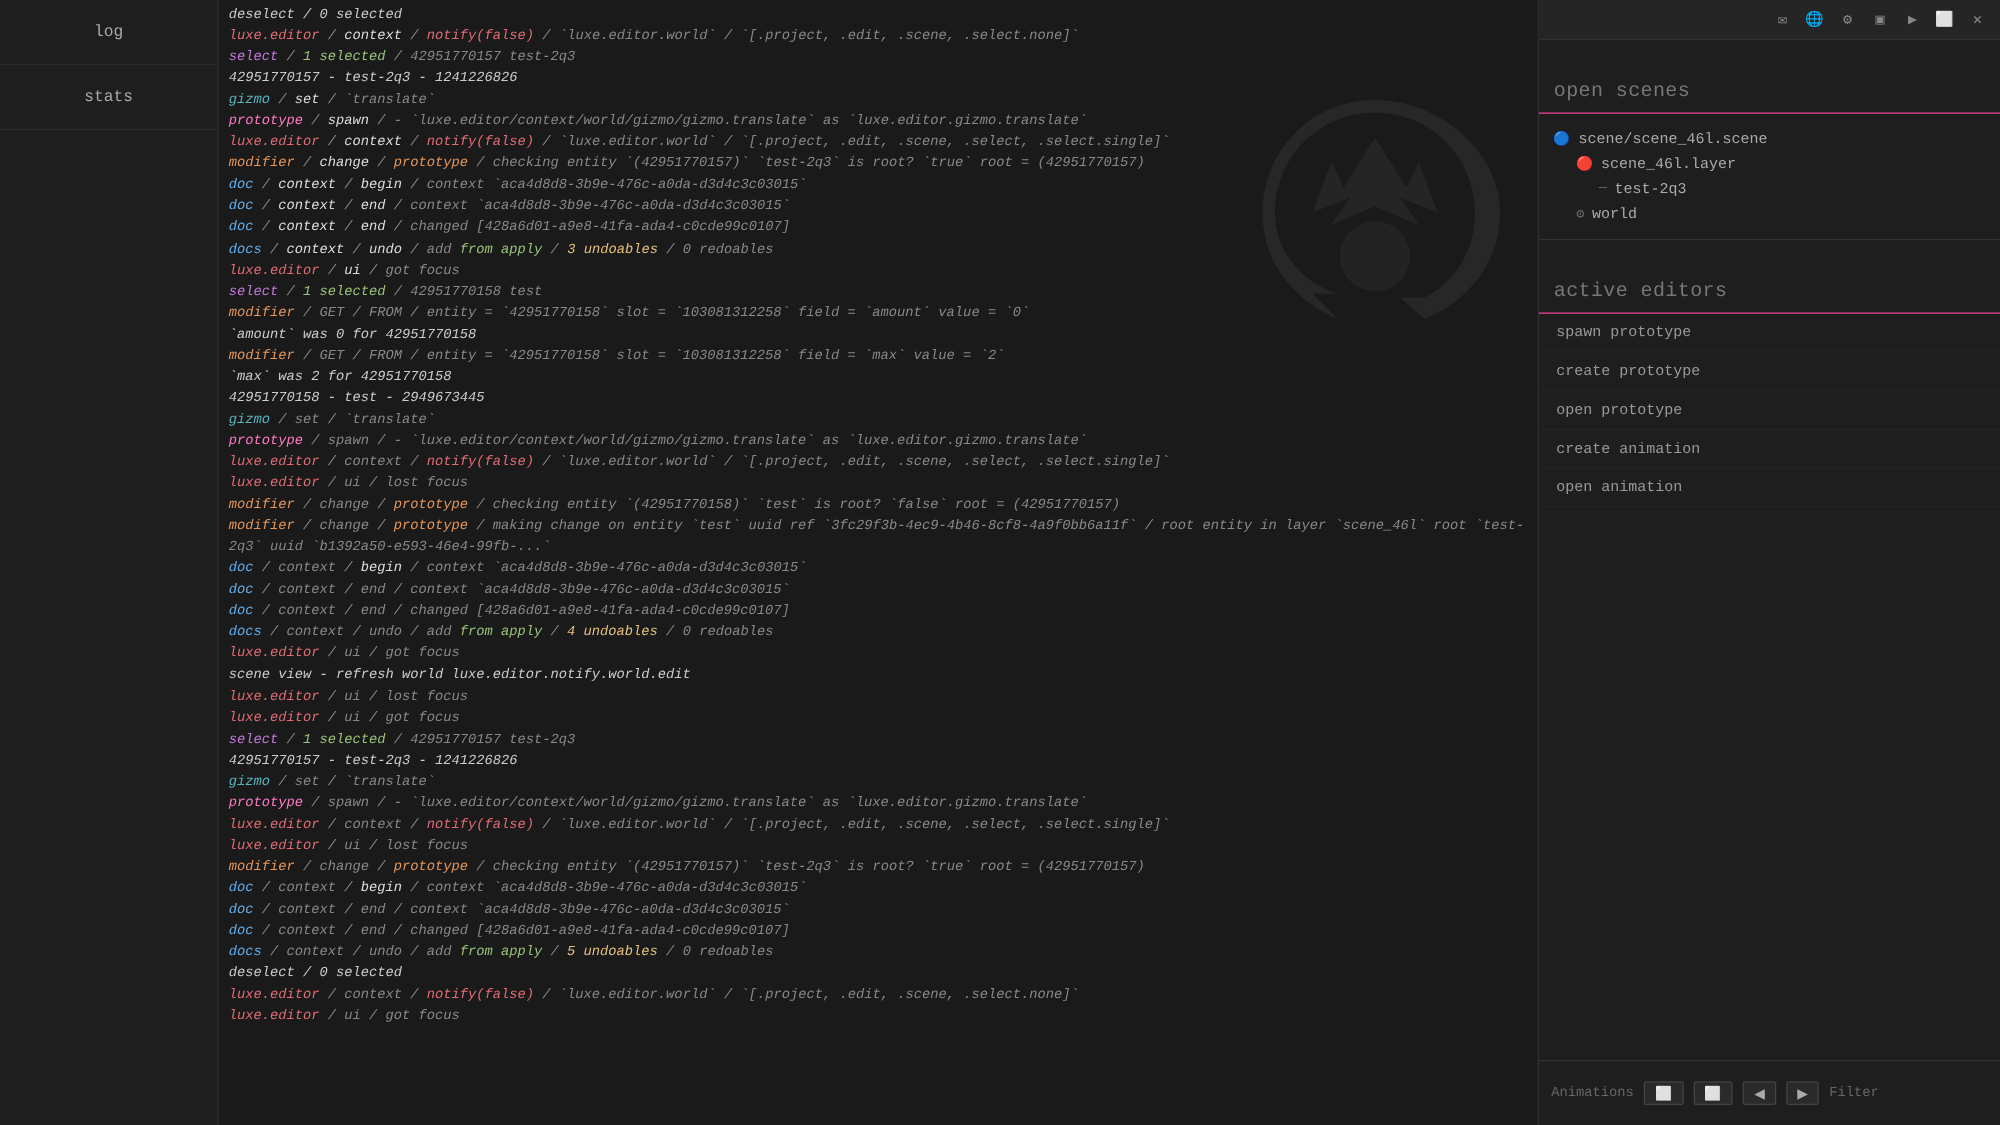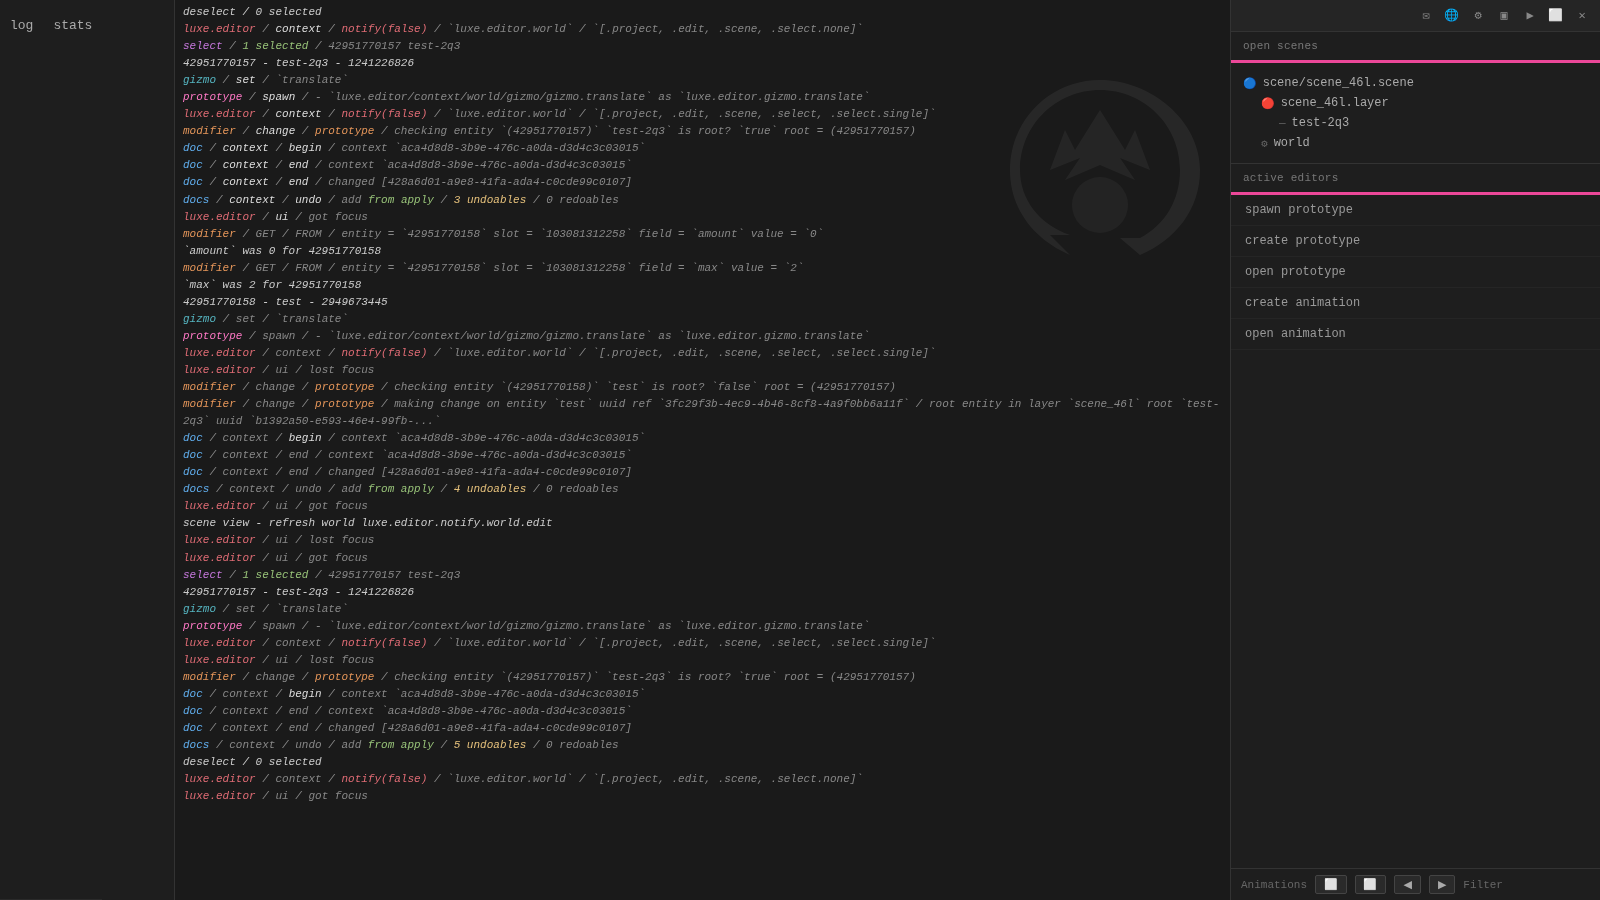--- a/index.html
+++ b/index.html
@@ -13,21 +13,21 @@
       overflow: hidden;
       display: flex;
     }
 
     
     .sidebar {
       width: 175px;
       background: #1e1e1e;
       border-right: 1px solid #333;
       display: flex;
-      flex-direction: row;
+      flex-direction: column;
       flex-shrink: 0;
     }
     .sidebar-item {
       padding: 18px 10px;
       text-align: center;
       font-size: 13px;
       color: #aaa;
       cursor: pointer;
       border-bottom: 1px solid #2a2a2a;
     }
@@ -109,41 +109,42 @@
       font-size: 12px;
     }
     .tree-item .icon { font-size: 11px; color: #666; }
     .tree-indent { padding-left: 18px; }
     .tree-indent2 { padding-left: 36px; }
 
     
     .section-header {
       padding: 8px 12px;
       color: #777;
-      font-size: 11px;
+      font-size: 16px;
       text-transform: lowercase;
       letter-spacing: 0.02em;
-      border-bottom: 3px solid #ec4899;
+      border-bottom: 1px solid #ec4899;
+      margin-top: 24px;
     }
 
     
     .action-btn {
       display: block;
       padding: 8px 14px;
       color: #999;
       font-size: 12px;
       cursor: pointer;
       border-bottom: 1px solid #252525;
     }
 
     
     .right-bottom {
       margin-top: auto;
       border-top: 1px solid #333;
-      padding: 6px 10px;
+      padding: 16px 10px;
       display: flex;
       align-items: center;
       gap: 8px;
       flex-wrap: wrap;
     }
     .bottom-label {
       color: #666;
       font-size: 11px;
     }
     .bottom-btn {
@@ -186,20 +187,21 @@
       <div class="log-line" style="color: rgb(204, 204, 204);">42951770157 - test-2q3 - 1241226826</div>
       <div class="log-line"><span style="color: rgb(86, 182, 194);">gizmo</span><span style="color: rgb(136, 136, 136);"> / </span><span style="color: rgb(221, 221, 221);">set</span><span style="color: rgb(136, 136, 136);"> / `translate`</span></div>
       <div class="log-line"><span style="color: rgb(255, 121, 198);">prototype</span><span style="color: rgb(136, 136, 136);"> / </span><span style="color: rgb(221, 221, 221);">spawn</span><span style="color: rgb(136, 136, 136);"> / - `luxe.editor/context/world/gizmo/gizmo.translate` as `luxe.editor.gizmo.translate`</span></div>
       <div class="log-line"><span style="color: rgb(224, 108, 117);">luxe.editor</span><span style="color: rgb(136, 136, 136);"> / </span><span style="color: rgb(221, 221, 221);">context</span><span style="color: rgb(136, 136, 136);"> / </span><span style="color: rgb(224, 108, 117);">notify(false)</span><span style="color: rgb(136, 136, 136);"> / `luxe.editor.world` / `[.project, .edit, .scene, .select, .select.single]`</span></div>
       <div class="log-line"><span style="color: rgb(229, 150, 90);">modifier</span><span style="color: rgb(136, 136, 136);"> / </span><span style="color: rgb(221, 221, 221);">change</span><span style="color: rgb(136, 136, 136);"> / </span><span style="color: rgb(229, 150, 90);">prototype</span><span style="color: rgb(136, 136, 136);"> / checking entity `(42951770157)` `test-2q3` is root? `true` root = (42951770157)</span></div>
       <div class="log-line"><span style="color: rgb(97, 175, 239);">doc</span><span style="color: rgb(136, 136, 136);"> / </span><span style="color: rgb(221, 221, 221);">context</span><span style="color: rgb(136, 136, 136);"> / </span><span style="color: rgb(221, 221, 221);">begin</span><span style="color: rgb(136, 136, 136);"> / context `aca4d8d8-3b9e-476c-a0da-d3d4c3c03015`</span></div>
       <div class="log-line"><span style="color: rgb(97, 175, 239);">doc</span><span style="color: rgb(136, 136, 136);"> / </span><span style="color: rgb(221, 221, 221);">context</span><span style="color: rgb(136, 136, 136);"> / </span><span style="color: rgb(221, 221, 221);">end</span><span style="color: rgb(136, 136, 136);"> / context `aca4d8d8-3b9e-476c-a0da-d3d4c3c03015`</span></div>
       <div class="log-line"><span style="color: rgb(97, 175, 239);">doc</span><span style="color: rgb(136, 136, 136);"> / </span><span style="color: rgb(221, 221, 221);">context</span><span style="color: rgb(136, 136, 136);"> / </span><span style="color: rgb(221, 221, 221);">end</span><span style="color: rgb(136, 136, 136);"> / changed [428a6d01-a9e8-41fa-ada4-c0cde99c0107]</span></div>
       <div class="log-line"><span style="color: rgb(97, 175, 239);">docs</span><span style="color: rgb(136, 136, 136);"> / </span><span style="color: rgb(221, 221, 221);">context</span><span style="color: rgb(136, 136, 136);"> / </span><span style="color: rgb(221, 221, 221);">undo</span><span style="color: rgb(136, 136, 136);"> / add </span><span style="color: rgb(152, 195, 121);">from apply</span><span style="color: rgb(136, 136, 136);"> / </span><span style="color: rgb(229, 192, 123);">3 undoables</span><span style="color: rgb(136, 136, 136);"> / 0 redoables</span></div>
       <div class="log-line"><span style="color: rgb(224, 108, 117);">luxe.editor</span><span style="color: rgb(136, 136, 136);"> / </span><span style="color: rgb(221, 221, 221);">ui</span><span style="color: rgb(136, 136, 136);"> / got focus</span></div>
+      <div class="log-line"><span style="color: rgb(198, 120, 221);">select</span><span style="color: rgb(136, 136, 136);"> / </span><span style="color: rgb(152, 195, 121);">1 selected</span><span style="color: rgb(136, 136, 136);"> / 42951770158 test</span></div>
       <div class="log-line"><span style="color: rgb(229, 150, 90);">modifier</span><span style="color: rgb(136, 136, 136);"> / GET / FROM / entity = `42951770158` slot = `103081312258` field = `amount` value = `0`</span></div>
       <div class="log-line" style="color: rgb(204, 204, 204);">`amount` was 0 for 42951770158</div>
       <div class="log-line"><span style="color: rgb(229, 150, 90);">modifier</span><span style="color: rgb(136, 136, 136);"> / GET / FROM / entity = `42951770158` slot = `103081312258` field = `max` value = `2`</span></div>
       <div class="log-line" style="color: rgb(204, 204, 204);">`max` was 2 for 42951770158</div>
       <div class="log-line" style="color: rgb(204, 204, 204);">42951770158 - test - 2949673445</div>
       <div class="log-line"><span style="color: rgb(86, 182, 194);">gizmo</span><span style="color: rgb(136, 136, 136);"> / set / `translate`</span></div>
       <div class="log-line"><span style="color: rgb(255, 121, 198);">prototype</span><span style="color: rgb(136, 136, 136);"> / spawn / - `luxe.editor/context/world/gizmo/gizmo.translate` as `luxe.editor.gizmo.translate`</span></div>
       <div class="log-line"><span style="color: rgb(224, 108, 117);">luxe.editor</span><span style="color: rgb(136, 136, 136);"> / context / </span><span style="color: rgb(224, 108, 117);">notify(false)</span><span style="color: rgb(136, 136, 136);"> / `luxe.editor.world` / `[.project, .edit, .scene, .select, .select.single]`</span></div>
       <div class="log-line"><span style="color: rgb(224, 108, 117);">luxe.editor</span><span style="color: rgb(136, 136, 136);"> / ui / lost focus</span></div>
       <div class="log-line"><span style="color: rgb(229, 150, 90);">modifier</span><span style="color: rgb(136, 136, 136);"> / change / </span><span style="color: rgb(229, 150, 90);">prototype</span><span style="color: rgb(136, 136, 136);"> / checking entity `(42951770158)` `test` is root? `false` root = (42951770157)</span></div>

